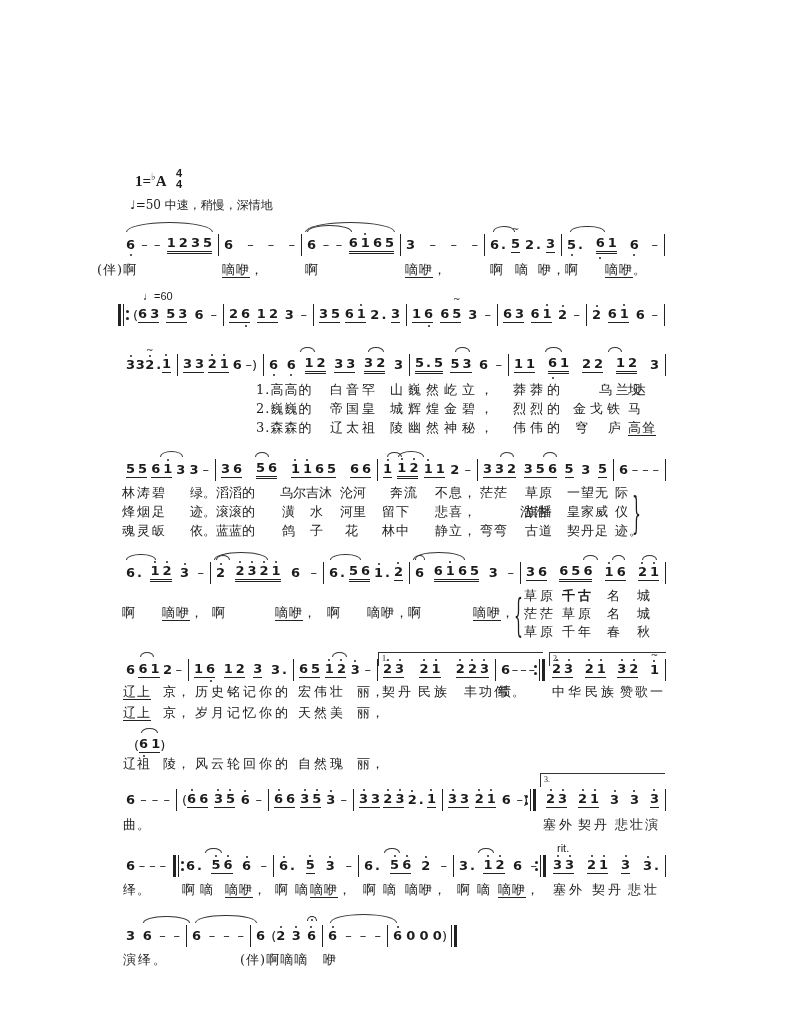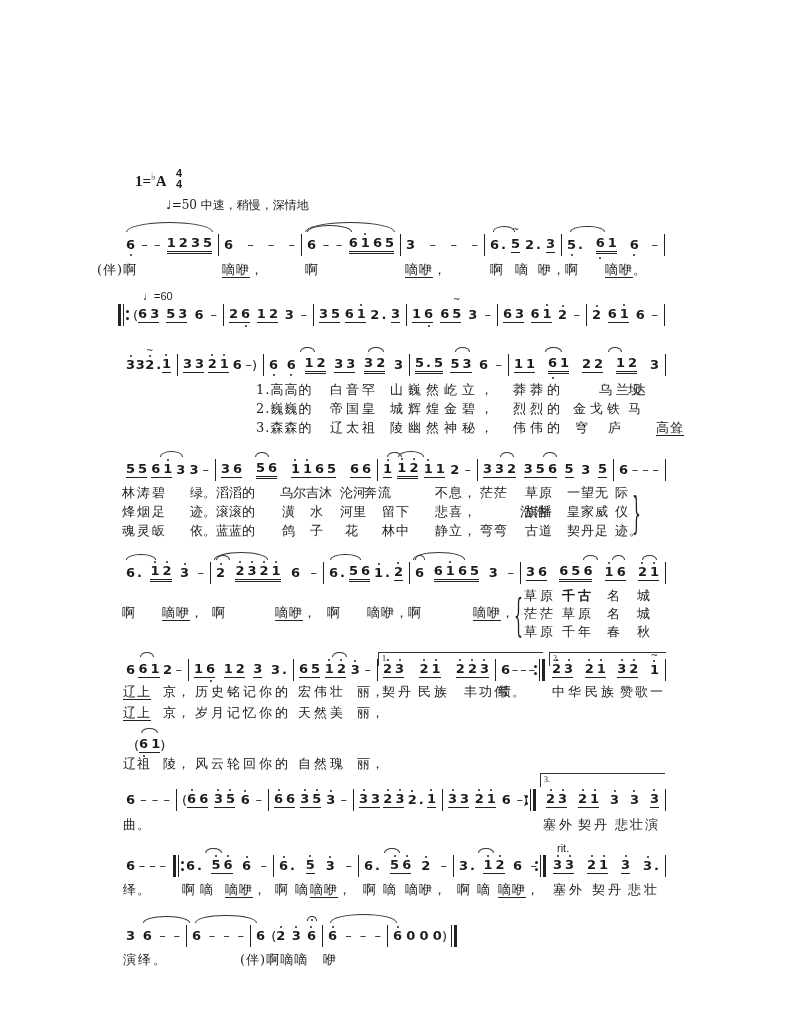--- a/index.html
+++ b/index.html
@@ -1,21 +1,21 @@
 <!DOCTYPE html>
 <html><head>
 <meta charset="utf-8">
 <style>
   html,body{margin:0;padding:0;background:#fff;}
   #page{position:relative;width:789px;height:1020px;overflow:hidden;background:#fff;color:#1c1c1c;font-family:"DejaVu Sans",sans-serif;}
   .title{position:absolute;top:108px;left:0;width:789px;text-align:center;font-family:"DejaVu Serif",serif;font-weight:bold;font-size:25px;letter-spacing:26px;padding-left:26px;box-sizing:border-box;}
   .key{position:absolute;left:135px;top:171px;font-family:"Liberation Serif",serif;font-size:15px;font-weight:bold;}
   .key .flat{font-size:10px;vertical-align:6px;font-weight:normal;}
   .timesig{position:absolute;left:176px;top:168px;display:flex;flex-direction:column;align-items:center;font-size:11px;font-weight:bold;line-height:11px;font-family:"Liberation Sans",sans-serif;}
-  .tempo{position:absolute;left:130px;top:197px;font-size:12px;font-family:"DejaVu Serif",serif;white-space:nowrap;margin-left:36px;}
+  .tempo{position:absolute;left:130px;top:197px;font-size:12px;font-family:"DejaVu Serif",serif;white-space:nowrap;}
   .tempo .qn{font-family:"DejaVu Sans",sans-serif;font-size:12px;}
   .credits{position:absolute;left:590px;top:172px;font-family:"DejaVu Serif",serif;font-size:13px;line-height:16px;letter-spacing:3px;font-weight:bold;white-space:pre;}
   #score{position:absolute;left:0;top:0;width:789px;height:1020px;}
   .row{position:absolute;left:0;top:0;}
   .measure{position:absolute;height:20px;display:flex;align-items:center;justify-content:space-between;padding:0 6px;box-sizing:border-box;font-family:"DejaVu Sans",sans-serif;font-size:13px;font-weight:bold;}
   .item{display:inline-flex;align-items:center;}
   .grp{display:inline-flex;align-items:center;position:relative;gap:3px;line-height:14px;padding-bottom:1px;}
   .grp.u1{border-bottom:1px solid #222;}
   .grp.u2{border-bottom:3px double #222;}
   .note{position:relative;display:inline-block;}
@@ -574,21 +574,21 @@
         <div class="lyr" style="left: 390px; top: 401px; letter-spacing: 5px;">城辉煌金碧，</div>
         <div class="lyr" style="left: 513px; top: 401px; letter-spacing: 4px;">烈烈的</div>
         <div class="lyr" style="left: 573px; top: 401px; letter-spacing: 4px;">金戈铁</div>
         <div class="lyr" style="left: 628px; top: 401px;">马</div>
         <div class="lyr" style="left: 256px; top: 420px;">3.森森的</div>
         <div class="lyr" style="left: 330px; top: 420px; letter-spacing: 3px;">辽太祖</div>
         <div class="lyr" style="left: 390px; top: 420px; letter-spacing: 5px;">陵幽然神秘，</div>
         <div class="lyr" style="left: 513px; top: 420px; letter-spacing: 4px;">伟伟的</div>
         <div class="lyr" style="left: 575px; top: 420px;">穹</div>
         <div class="lyr" style="left: 608px; top: 420px;">庐</div>
-        <div class="lyr" style="left: 628px; top: 420px; margin-left: 28px;"><span class="ul">高耸</span></div>
+        <div class="lyr" style="left: 628px; top: 420px;"><span class="ul">高耸</span></div>
       </div>
       <div class="row">
         <div class="measure" style="left: 120px; top: 460px; width: 95px;">
           <span class="item">
             <span class="grp u1">
               <span class="note">5</span>
               <span class="note">5</span>
             </span>
           </span>
           <span class="item">
@@ -741,21 +741,21 @@
         <div class="slur" style="left: 160px; width: 23px; height: 5.64286px; top: 451.357px;"></div>
         <div class="slur" style="left: 255px; width: 14px; height: 5px; top: 452px;"></div>
         <div class="slur" style="left: 387px; width: 15px; height: 5.07143px; top: 451.929px;"></div>
         <div class="slur" style="left: 398px; width: 26px; height: 5.85714px; top: 451.143px;"></div>
         <div class="slur" style="left: 500px; width: 14px; height: 5px; top: 452px;"></div>
         <div class="slur" style="left: 543px; width: 14px; height: 5px; top: 452px;"></div>
         <div class="lyr" style="left: 122px; top: 485px; letter-spacing: 2px;">林涛碧</div>
         <div class="lyr" style="left: 190px; top: 485px; letter-spacing: 0px;">绿。滔滔的</div>
         <div class="lyr" style="left: 280px; top: 485px; letter-spacing: 0px;">乌尔吉沐</div>
         <div class="lyr" style="left: 340px; top: 485px; letter-spacing: 0px;">沦河</div>
-        <div class="lyr" style="left: 364px; top: 485px;">奔流</div>
+        <div class="lyr" style="left: 390px; top: 485px;">奔流</div>
         <div class="lyr" style="left: 435px; top: 485px;">不息，</div>
         <div class="lyr" style="left: 480px; top: 485px;">茫茫</div>
         <div class="lyr" style="left: 525px; top: 485px;">草原</div>
         <div class="lyr" style="left: 567px; top: 485px;">一望无</div>
         <div class="lyr" style="left: 615px; top: 485px;">际，</div>
         <div class="lyr" style="left: 122px; top: 504px; letter-spacing: 2px;">烽烟足</div>
         <div class="lyr" style="left: 190px; top: 504px; letter-spacing: 0px;">迹。滚滚的</div>
         <div class="lyr" style="left: 282px; top: 504px;">潢</div>
         <div class="lyr" style="left: 310px; top: 504px;">水</div>
         <div class="lyr" style="left: 340px; top: 504px; letter-spacing: 0px;">河里</div>

